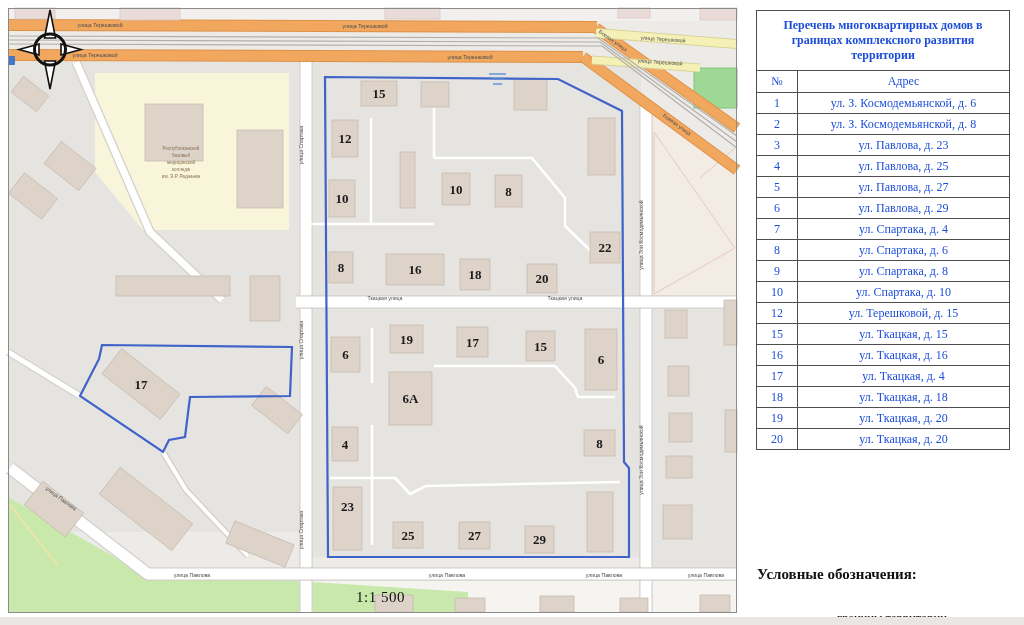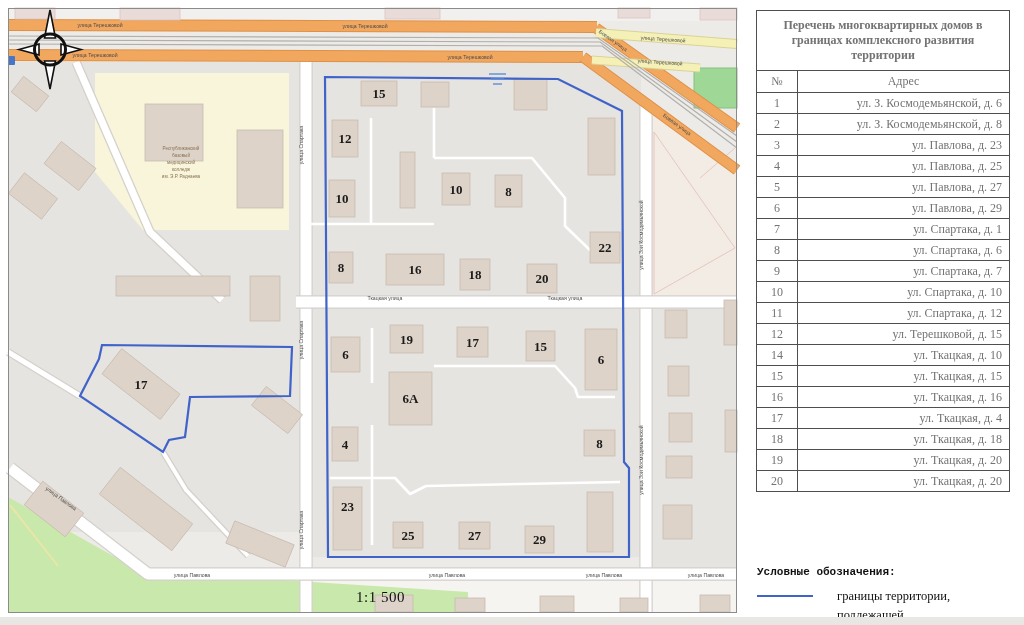--- a/index.html
+++ b/index.html
@@ -3,28 +3,28 @@
 <meta charset="utf-8">
 <style>
   html,body{margin:0;padding:0;background:#fff;}
   .page{position:relative;width:1024px;height:625px;background:#ffffff;overflow:hidden;
         font-family:"Liberation Serif",serif;}
   .bottom-strip{position:absolute;left:0;top:617px;width:1024px;height:8px;background:#e9e7e4;}
   svg text{user-select:none;}
 
   
   .panel{position:absolute;left:756px;top:10px;width:254px;}
-  table.addr{border-collapse:collapse;width:100%;color:#737373;}
+  table.addr{border-collapse:collapse;width:100%;color:#1d4ed8;}
   table.addr td,table.addr th{border:1px solid #4f4f4f;font-size:12px;line-height:1.25;}
   td.title-cell{font-weight:bold;text-align:center;font-size:12.5px;padding:7px 10px;line-height:1.45;}
   th{font-weight:normal;padding:3px 4px;text-align:center;font-size:12.5px;}
   td.num{width:36px;text-align:center;padding:2.5px 2px;}
-  td.addr{padding:1px 7px;text-align:right;}
+  td.addr{padding:1px 7px;text-align:center;}
   .legend{position:absolute;left:757px;top:566px;width:258px;color:#111;}
-  .legend .head{font-size:11px;font-weight:bold;margin-bottom:9px;font-family:Liberation Mono, monospace;}
+  .legend .head{font-size:15px;font-weight:bold;margin-bottom:26px;}
   .legend .row{display:flex;align-items:flex-start;}
   .legend .line{width:56px;border-top:2px solid #3f63c9;margin-top:8px;margin-right:24px;flex:none;}
   .legend .txt{font-size:12.5px;line-height:1.55;}
 </style>
 </head>
 <body>
 
 <div class="page">
 
   <svg id="map" viewBox="0 0 745 625" width="745" height="625" style="position:absolute;left:0;top:0;">
@@ -350,45 +350,37 @@
           <tr>
             <td class="num">5</td>
             <td class="addr">ул. Павлова, д. 27</td>
           </tr>
           <tr>
             <td class="num">6</td>
             <td class="addr">ул. Павлова, д. 29</td>
           </tr>
           <tr>
             <td class="num">7</td>
-            <td class="addr">ул. Спартака, д. 1</td>
+            <td class="addr">ул. Спартака, д. 4</td>
           </tr>
           <tr>
             <td class="num">8</td>
             <td class="addr">ул. Спартака, д. 6</td>
           </tr>
           <tr>
             <td class="num">9</td>
-            <td class="addr">ул. Спартака, д. 7</td>
+            <td class="addr">ул. Спартака, д. 8</td>
           </tr>
           <tr>
             <td class="num">10</td>
             <td class="addr">ул. Спартака, д. 10</td>
           </tr>
           <tr>
-            <td class="num">11</td>
-            <td class="addr">ул. Спартака, д. 12</td>
-          </tr>
-          <tr>
             <td class="num">12</td>
             <td class="addr">ул. Терешковой, д. 15</td>
-          </tr>
-          <tr>
-            <td class="num">14</td>
-            <td class="addr">ул. Ткацкая, д. 10</td>
           </tr>
           <tr>
             <td class="num">15</td>
             <td class="addr">ул. Ткацкая, д. 15</td>
           </tr>
           <tr>
             <td class="num">16</td>
             <td class="addr">ул. Ткацкая, д. 16</td>
           </tr>
           <tr>

